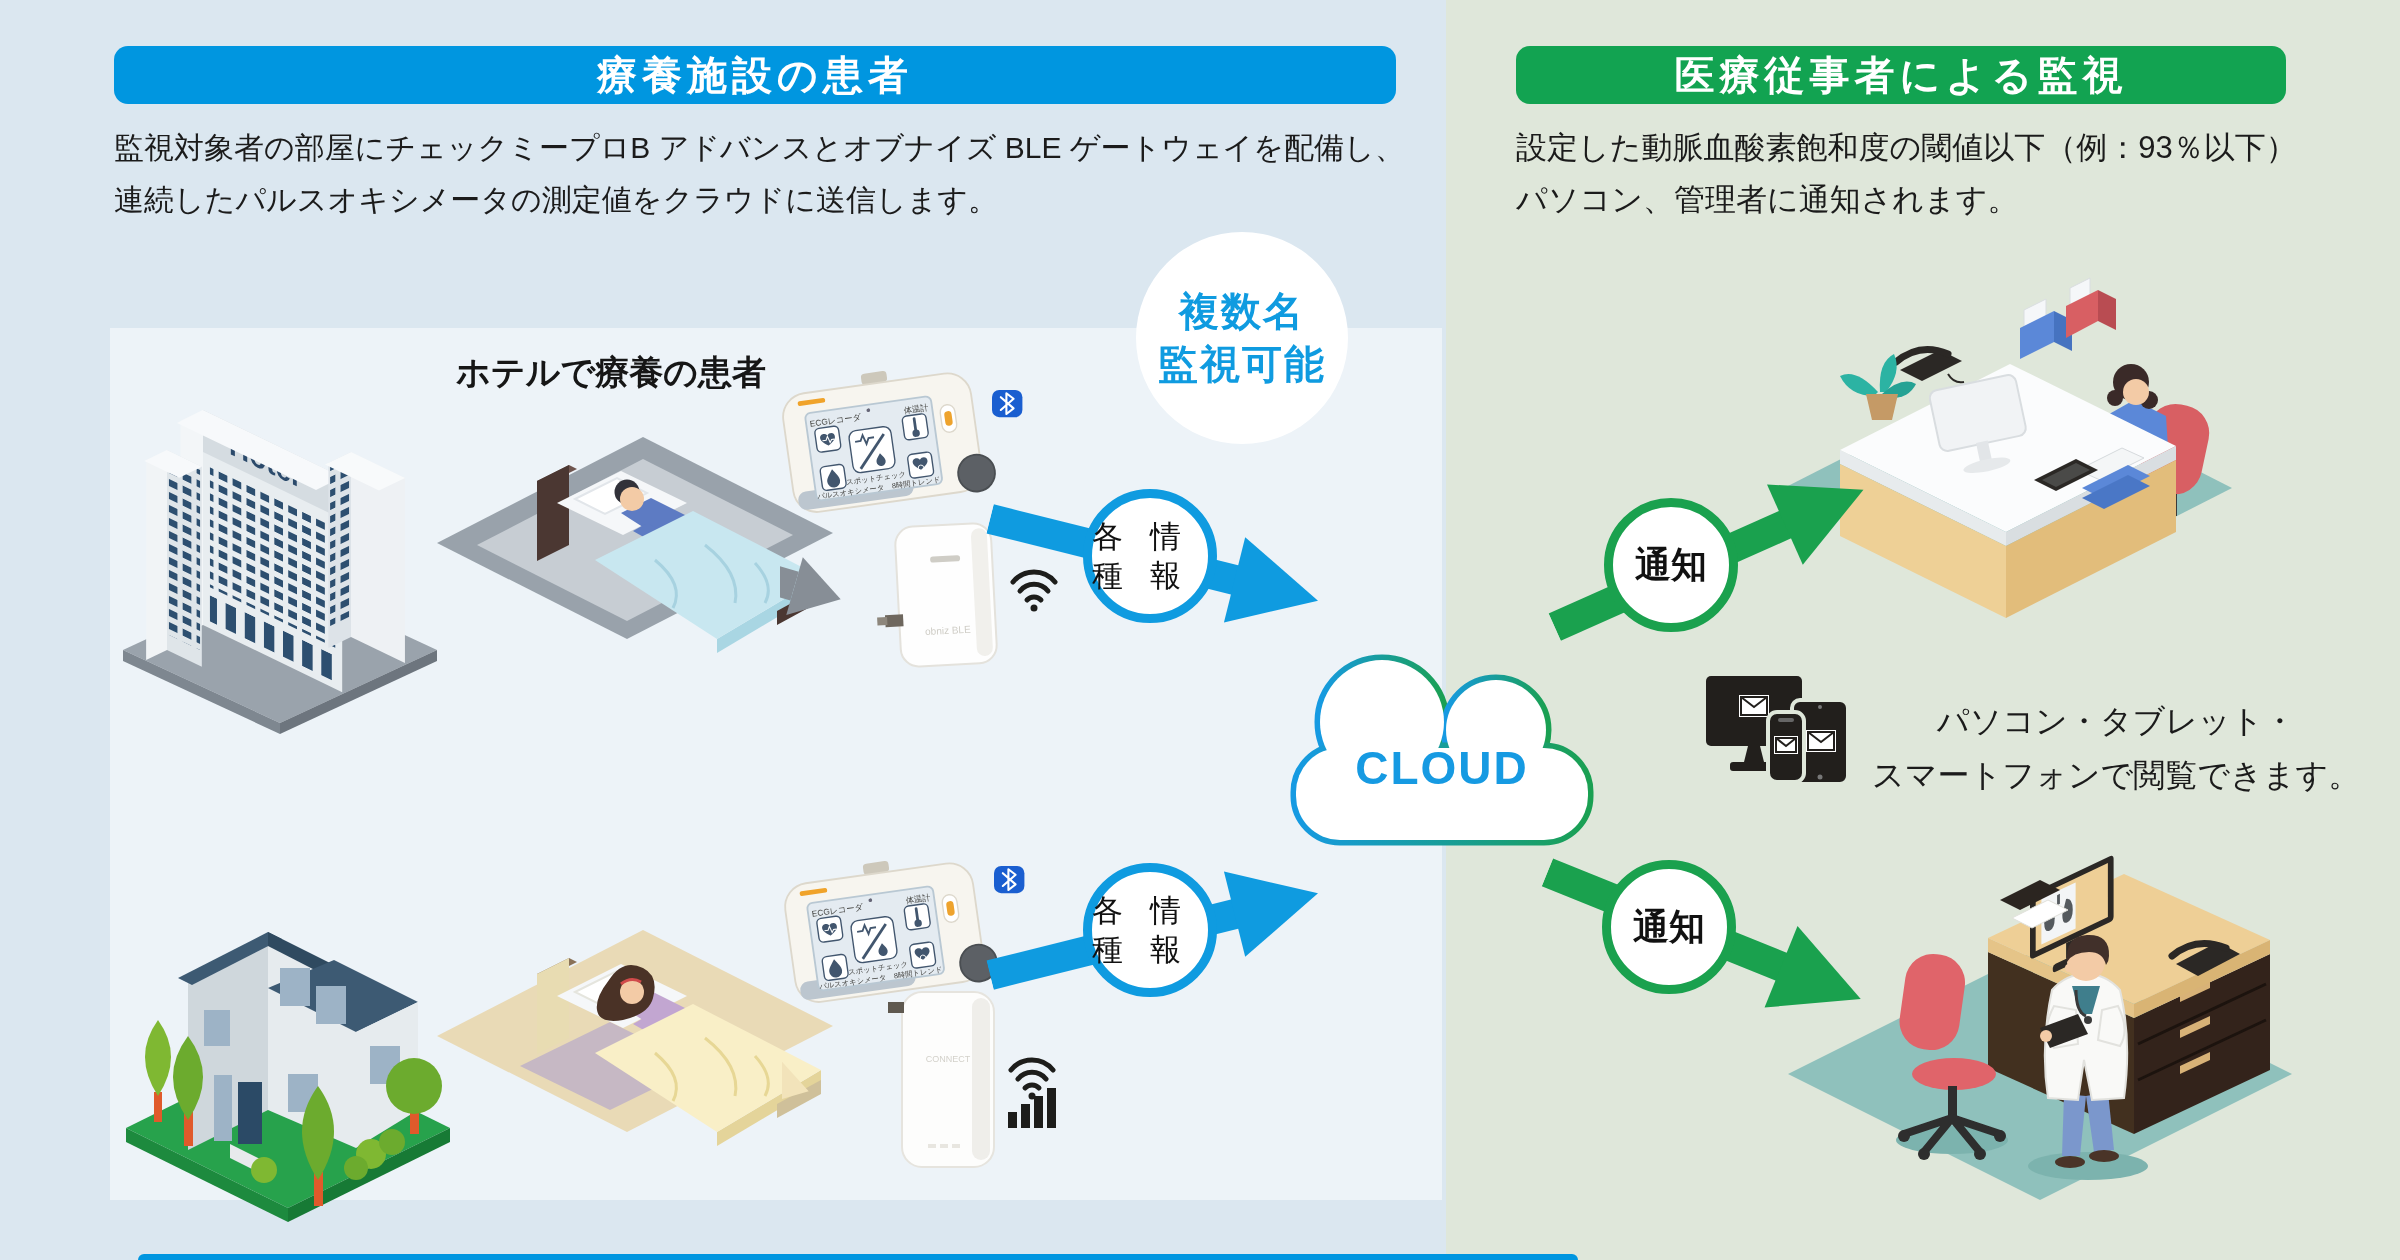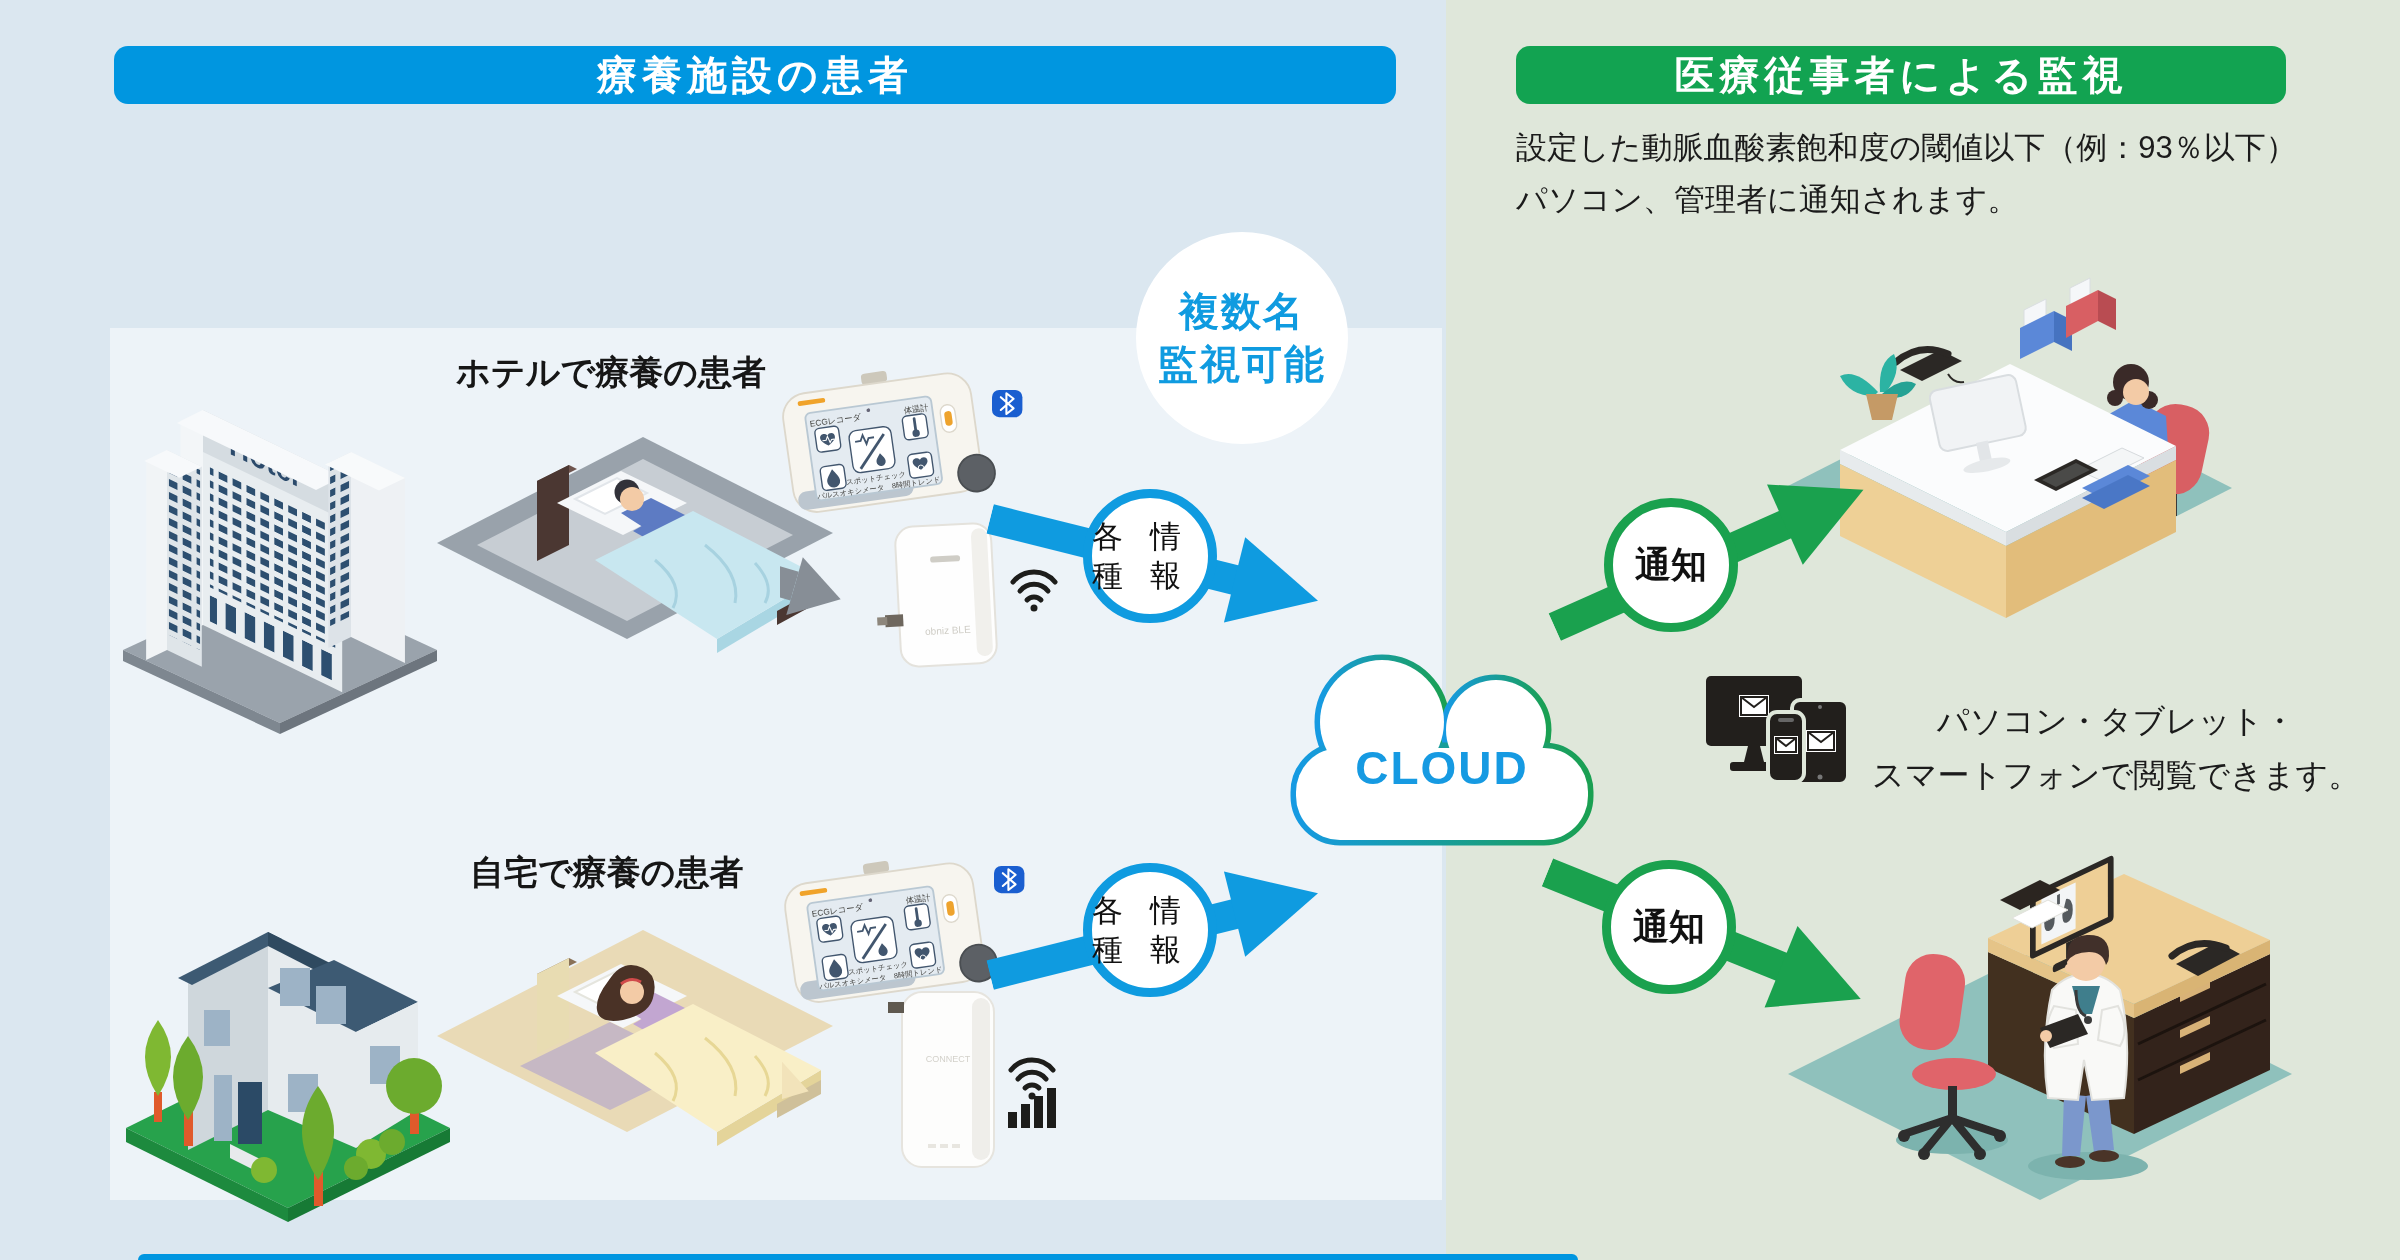--- a/index.html
+++ b/index.html
@@ -101,27 +101,30 @@
   </defs>
 </svg>
 
 <div id="canvas">
   <div id="bg-right" class="abs"></div>
   <div id="panel-light" class="abs"></div>
 
   <div id="hdr-left" class="abs hdr">療養施設の患者</div>
   <div id="hdr-right" class="abs hdr">医療従事者による監視</div>
 
+  <div id="desc-left" class="abs desc">
+    <div>監視対象者の部屋にチェックミープロB アドバンスとオブナイズ BLE ゲートウェイを配備し、</div>
+    <div>連続したパルスオキシメータの測定値をクラウドに送信します。</div>
+  </div>
   <div id="desc-right" class="abs desc">
     <div>設定した動脈血酸素飽和度の閾値以下（例：93％以下）</div>
     <div>パソコン、管理者に通知されます。</div>
   </div>
 
   <div id="label-hotel" class="abs scene-label">ホテルで療養の患者</div>
-  <div id="label-home" class="abs scene-label">自宅で療養の患者</div>
 
   <svg id="scene-hotel" class="abs" style="left:115px;top:332px" width="330" height="405" viewBox="0 0 330 405">
     <defs>
       <pattern id="winA" patternUnits="userSpaceOnUse" width="16" height="13">
         <rect x="2" y="2" width="10" height="7" fill="#2d4f70"></rect>
       </pattern>
       <pattern id="winD" patternUnits="userSpaceOnUse" width="22" height="30">
         <rect x="4" y="2" width="12" height="26" fill="#2d4f70"></rect>
       </pattern>
     </defs>

